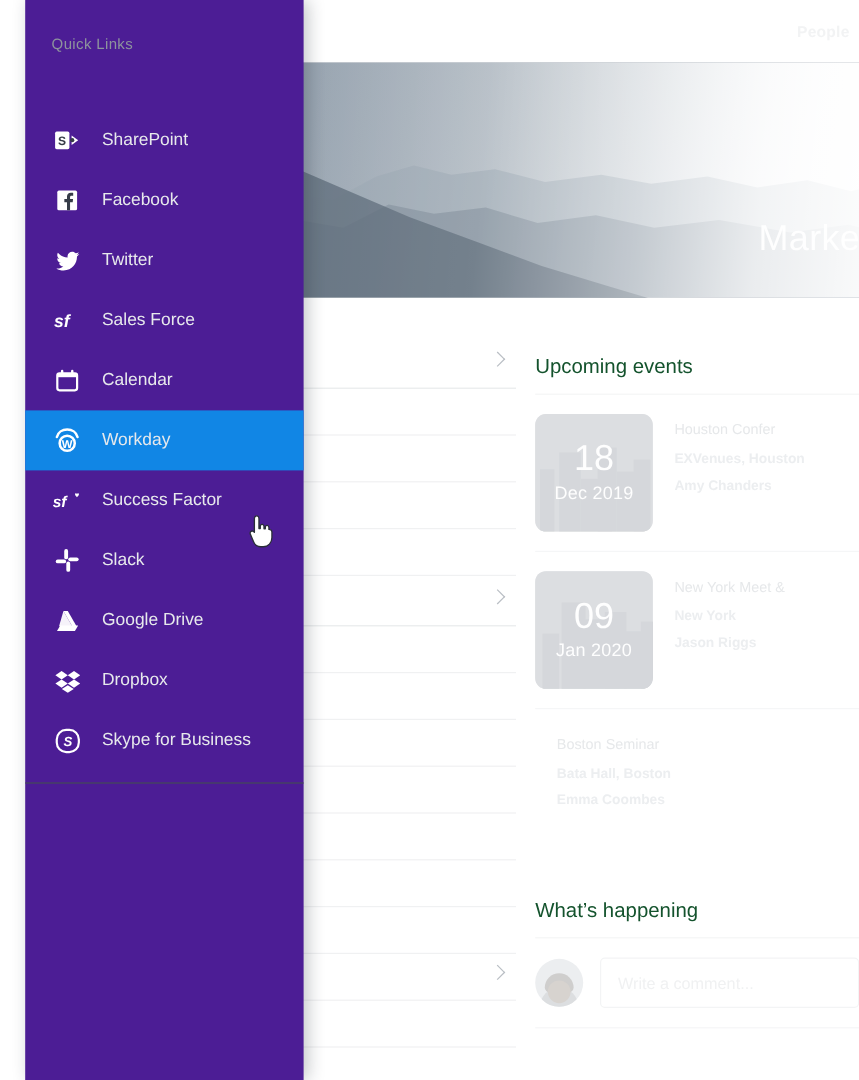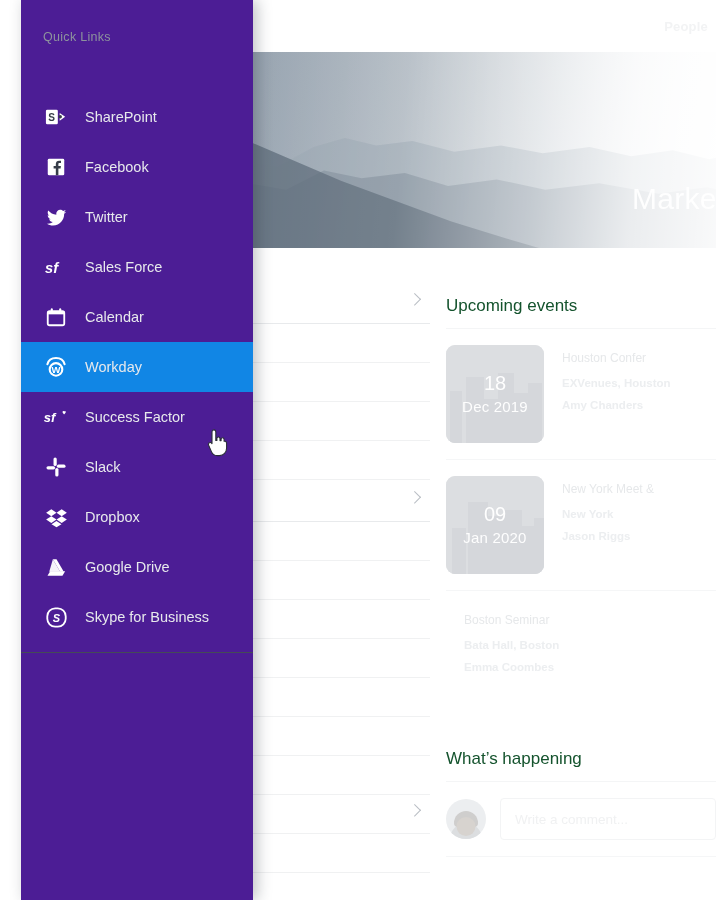--- a/index.html
+++ b/index.html
@@ -224,21 +224,21 @@
   .thumb-text {
     position: absolute;
     inset: 0;
     display: flex;
     flex-direction: column;
     align-items: center;
     justify-content: center;
     color: rgba(255,255,255,.96);
   }
   .thumb-day {
-    font-size: 20px;
+    font-size: 30px;
     font-weight: 400;
     line-height: 1;
   }
   .thumb-mon {
     font-size: 15px;
     margin-top: 5px;
     letter-spacing: .2px;
   }
   .event-info {
     padding-left: 18px;
@@ -649,38 +649,38 @@
               <rect x="11.2" y="13" width="3.5" height="9.4" rx="1.75" fill="#ffffff"></rect>
               <rect x="13" y="9.3" width="9.4" height="3.5" rx="1.75" fill="#ffffff"></rect>
               <rect x="1.6" y="11.2" width="9.4" height="3.5" rx="1.75" fill="#ffffff"></rect>
             </svg>
           </span>
           <span class="sb-label">Slack</span>
         </div>
         <div class="sb-item">
           <span class="sb-ico">
             <svg width="23" height="23" viewBox="0 0 24 24">
+              <path d="M12 3.4 L19.6 16.5 L15.8 16.5 L8.2 3.4 Z" fill="#ffffff"></path>
+              <path d="M8.2 3.4 L15.8 16.5 L12 16.5 L4.4 16.5 Z" fill="#ffffff" opacity="0.95"></path>
+              <path d="M2.6 20.6 L5.4 15.9 L21 15.9 L18.2 20.6 Z" fill="#ffffff"></path>
+            </svg>
+          </span>
+          <span class="sb-label">Google Drive</span>
+        </div>
+        <div class="sb-item">
+          <span class="sb-ico">
+            <svg width="23" height="23" viewBox="0 0 24 24">
               <path d="M6.6 3.4 L1.2 7 L6.6 10.6 L12 7 Z" fill="#ffffff"></path>
               <path d="M17.4 3.4 L12 7 L17.4 10.6 L22.8 7 Z" fill="#ffffff"></path>
               <path d="M1.2 14.2 L6.6 10.6 L12 14.2 L6.6 17.8 Z" fill="#ffffff"></path>
               <path d="M22.8 14.2 L17.4 10.6 L12 14.2 L17.4 17.8 Z" fill="#ffffff"></path>
               <path d="M6.8 19 L12 15.6 L17.2 19 L12 22.2 Z" fill="#ffffff"></path>
             </svg>
           </span>
           <span class="sb-label">Dropbox</span>
-        </div>
-        <div class="sb-item">
-          <span class="sb-ico">
-            <svg width="23" height="23" viewBox="0 0 24 24">
-              <path d="M12 3.4 L19.6 16.5 L15.8 16.5 L8.2 3.4 Z" fill="#ffffff"></path>
-              <path d="M8.2 3.4 L15.8 16.5 L12 16.5 L4.4 16.5 Z" fill="#ffffff" opacity="0.95"></path>
-              <path d="M2.6 20.6 L5.4 15.9 L21 15.9 L18.2 20.6 Z" fill="#ffffff"></path>
-            </svg>
-          </span>
-          <span class="sb-label">Google Drive</span>
         </div>
         <div class="sb-item">
           <span class="sb-ico">
             <svg width="23" height="23" viewBox="0 0 24 24">
               <rect x="2.4" y="2.4" width="19.2" height="19.2" rx="8.2" fill="none" stroke="#ffffff" stroke-width="1.9"></rect>
               <text x="12" y="16.6" font-family="Liberation Sans, sans-serif" font-size="11.5" font-weight="700" font-style="italic" fill="#ffffff" text-anchor="middle">S</text>
             </svg>
           </span>
           <span class="sb-label">Skype for Business</span>
         </div>

